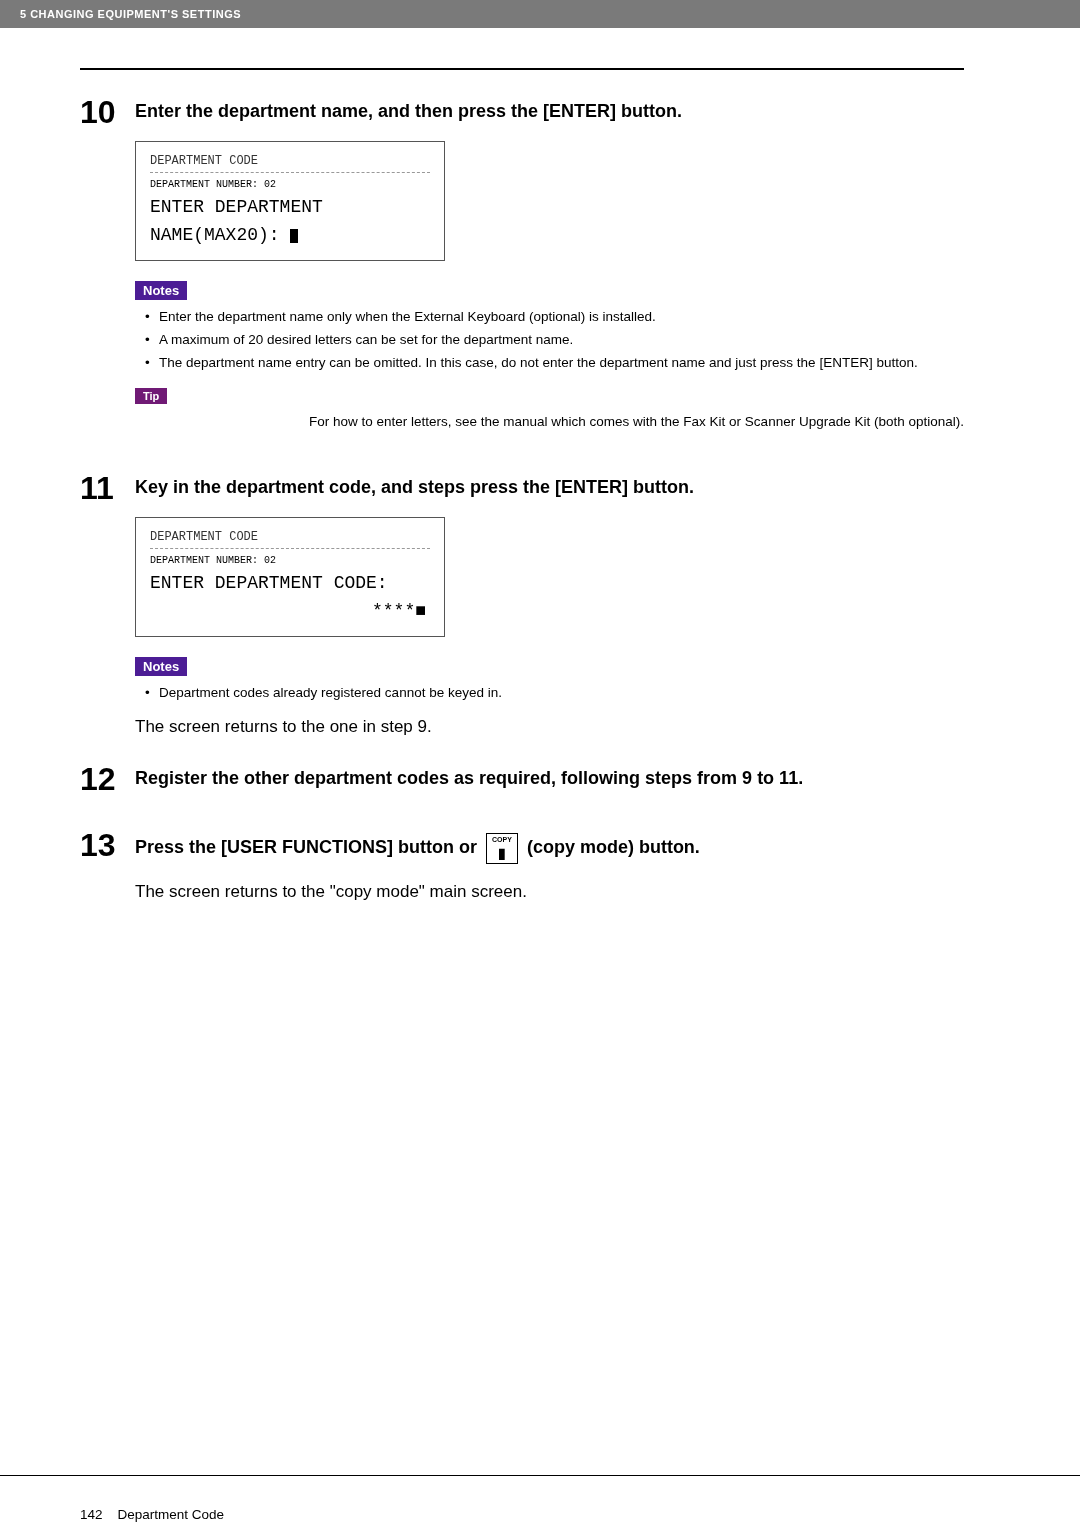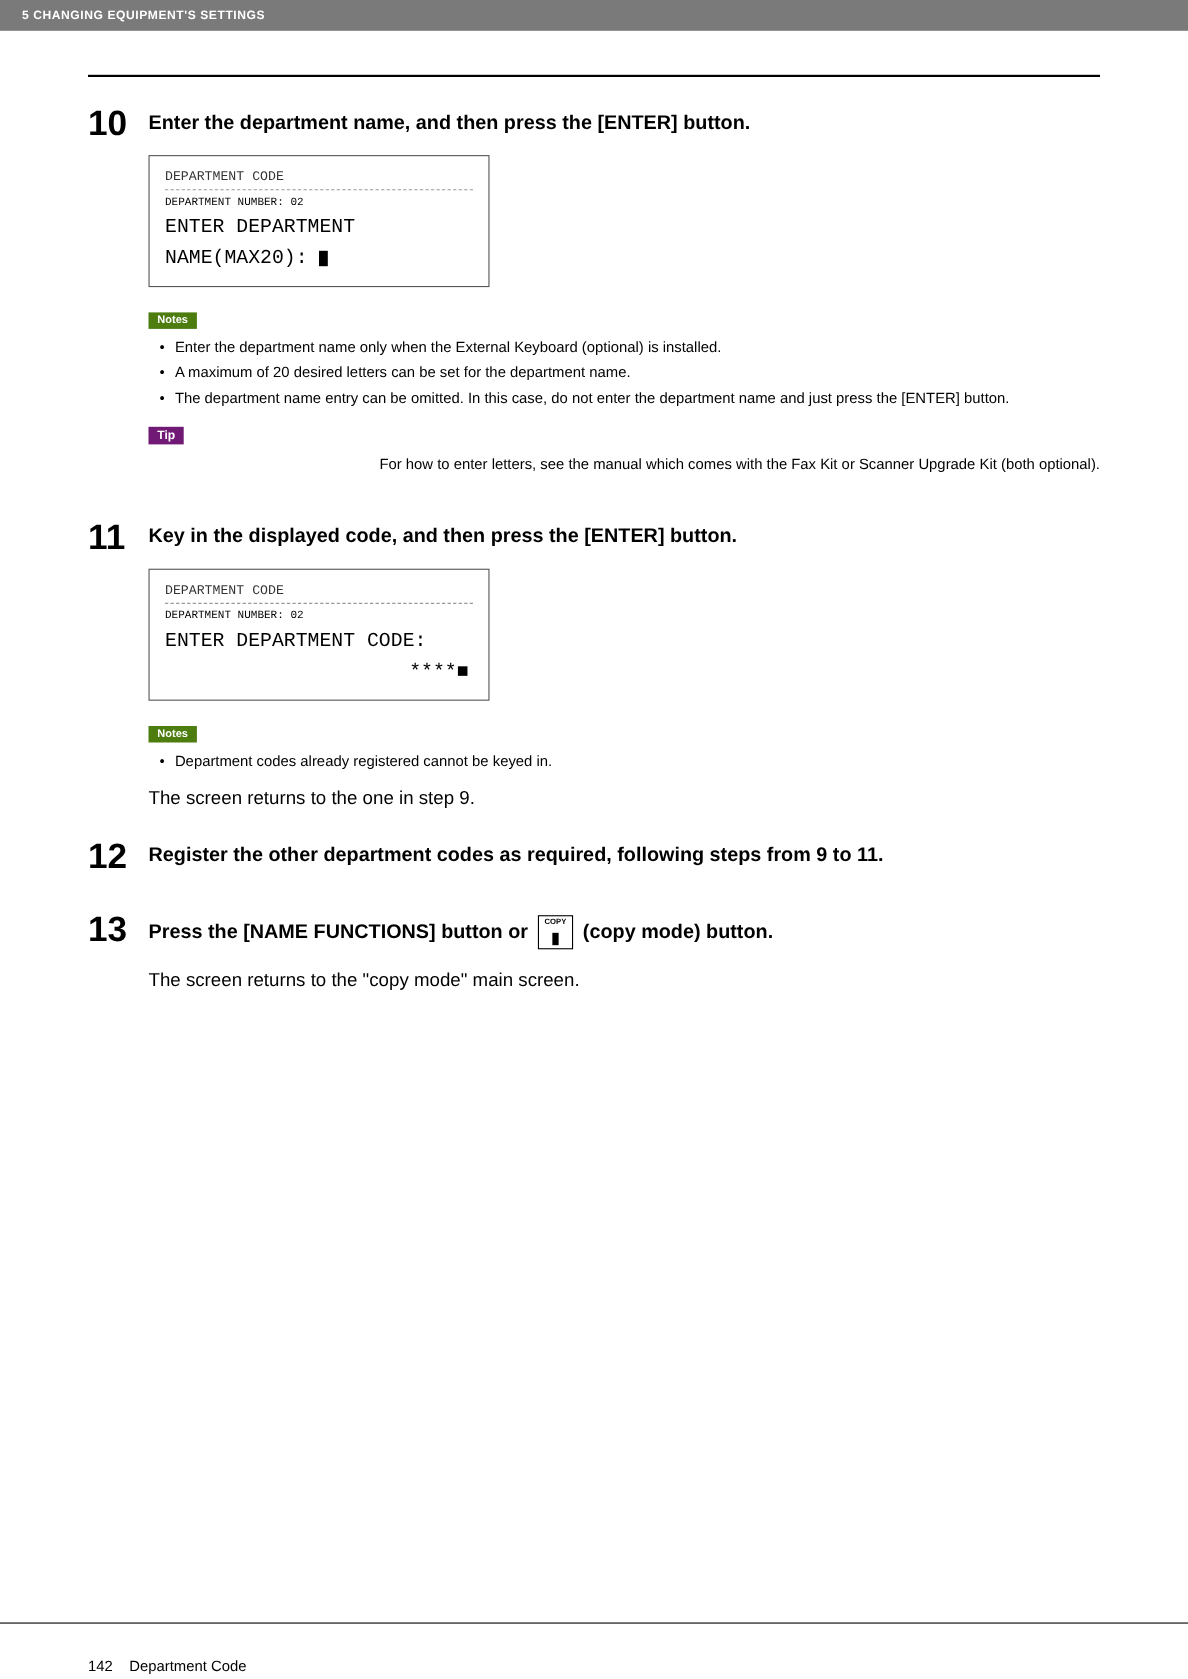--- a/index.html
+++ b/index.html
@@ -17,21 +17,21 @@
     .header-bar {
       background: #7a7a7a;
       padding: 8px 20px;
       color: #fff;
       font-size: 11px;
       font-weight: bold;
       letter-spacing: 0.5px;
     }
 
     .main-content {
-      padding: 40px 80px 80px 80px;
+      padding: 40px 116px 80px 80px;
     }
 
     .top-rule {
       border-top: 2px solid #000;
       margin-bottom: 30px;
     }
 
     .step {
       display: flex;
       align-items: flex-start;
@@ -90,23 +90,23 @@
       background: #000;
       vertical-align: middle;
     }
 
     .notes-box {
       margin-bottom: 14px;
     }
 
     .notes-label {
       display: inline-block;
-      background: #4d7c0f;
+      background: #4c1d95;
       color: #fff;
-      font-size: 10px;
+      font-size: 13px;
       font-weight: bold;
       padding: 2px 8px;
       margin-bottom: 8px;
     }
 
     .tip-label {
       display: inline-block;
       background: #701a75;
       color: #fff;
       font-size: 11px;
@@ -205,21 +205,21 @@
       <div class="notes-box">
         <div class="tip-label">Tip</div>
         <div class="tip-text">For how to enter letters, see the manual which comes with the Fax Kit or Scanner Upgrade Kit (both optional).</div>
       </div>
     </div>
   </div>
 
   <div class="step">
     <div class="step-number">11</div>
     <div class="step-content">
-      <div class="step-title">Key in the displayed code, and then press the [ENTER] button.</div>
+      <div class="step-title">Key in the department code, and steps press the [ENTER] button.</div>
 
       <div class="lcd-box">
         <div class="line1">DEPARTMENT CODE</div>
         <div class="line2">DEPARTMENT NUMBER:        02</div>
         <div class="line3">ENTER DEPARTMENT CODE:</div>
         <div class="line3 asterisks">****■</div>
       </div>
 
       <div class="notes-box">
         <div class="notes-label">Notes</div>
@@ -236,21 +236,21 @@
     <div class="step-number">12</div>
     <div class="step-content">
       <div class="step-title">Register the other department codes as required, following steps from 9 to 11.</div>
     </div>
   </div>
 
   <div class="step">
     <div class="step-number">13</div>
     <div class="step-content">
       <div class="step-title">
-        <span>Press the [NAME FUNCTIONS] button or</span>
+        <span>Press the [USER FUNCTIONS] button or</span>
         <span style="display:inline-block; border:1px solid #000; padding:1px 5px; margin:0 4px; vertical-align:middle; font-size:11px; text-align:center; min-width:28px;">
           <span style="font-size:7px; display:block; text-align:center;">COPY</span>
           <span style="font-size:14px; display:block;">▮</span>
         </span>
         <span>(copy mode) button.</span>
       </div>
       <div class="screen-returns">The screen returns to the "copy mode" main screen.</div>
     </div>
   </div>
 </div>

